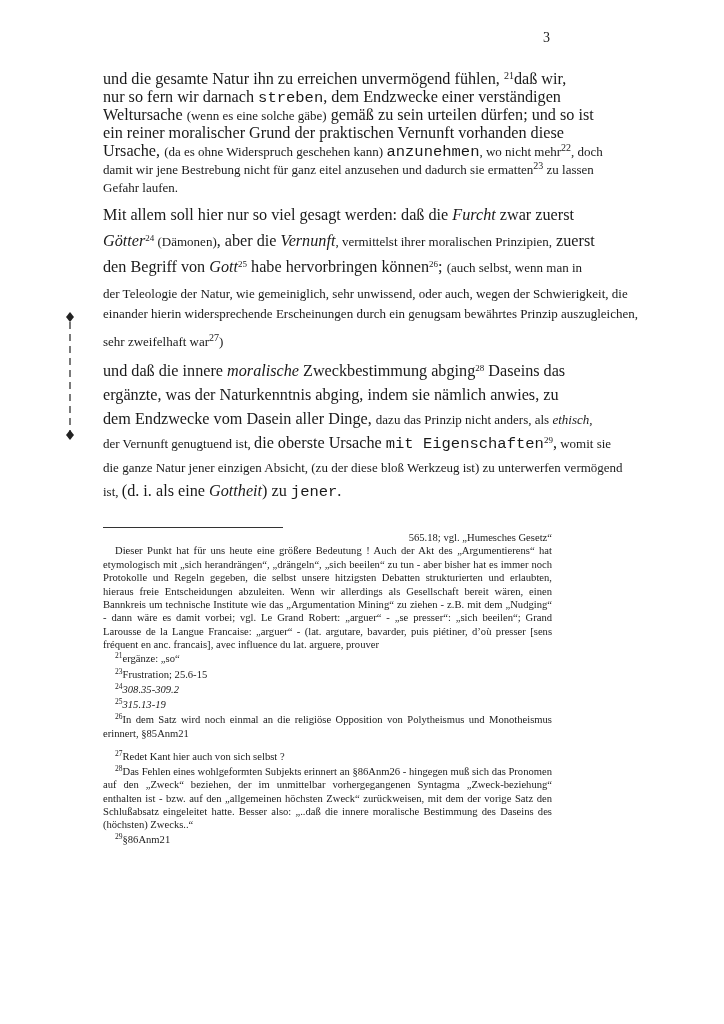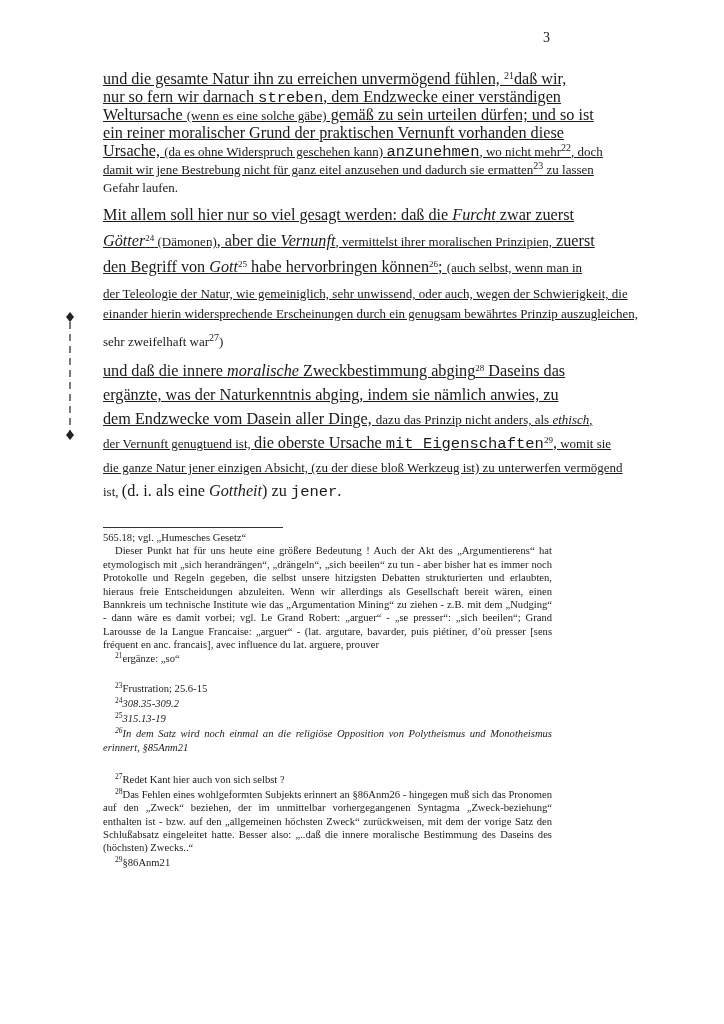--- a/index.html
+++ b/index.html
@@ -7,29 +7,29 @@
     width: 724px; height: 1024px; position: relative; overflow: hidden;
     font-family: "DejaVu Serif", "Liberation Serif", serif;
     color: #1a1a1a;
   }
   .page-number {
     position: absolute; top: 30px; left: 543px;
     font-family: "Liberation Serif", serif; font-size: 14px;
   }
   .main { position: absolute; left: 103px; width: 449px; font-family: "Liberation Serif", serif; }
   .line { position: absolute; left: 0; width: 449px; white-space: nowrap; font-size: 16.2px; line-height: 18px; }
-  .just { text-align: justify; text-align-last: justify; text-decoration: underline; }
+  .just { text-align: justify; text-align-last: justify; }
   .small { font-size: 13px; }
   .tt { font-family: "Liberation Mono", "DejaVu Sans Mono", monospace; font-size: 15.5px; }
   .it { font-style: italic; }
   sup { font-size: 10px; line-height: 0; vertical-align: 0.55em; }
   sup.s { font-size: 9px; }
   .rule { position: absolute; left: 103px; top: 527px; width: 180px; height: 1px; background: #333; }
   .fn { position: absolute; left: 103px; width: 449px; font-family: "Liberation Serif", serif; font-size: 10.6px; line-height: 13.4px; }
-  .fn p { margin: 0; }
+  .fn p { margin: 0; text-align: right; }
   .fn .ind { text-indent: 12px; }
   .fn .jt { text-align: justify; }
   .fnnum { font-size: 7.5px; vertical-align: 0.5em; line-height: 0; }
   .marker { position: absolute; left: 60px; top: 312px; width: 20px; height: 136px; }
 </style>
 </head>
 <body>
 
 <div class="page-number">3</div>
 
@@ -65,21 +65,21 @@
 </svg>
 
 <div class="rule"></div>
 
 <div class="fn" style="top:531px">
   <p>565.18; vgl. „Humesches Gesetz“</p>
   <p class="ind jt">Dieser Punkt hat für uns heute eine größere Bedeutung ! Auch der Akt des „Argumentierens“ hat etymologisch mit „sich herandrängen“, „drängeln“, „sich beeilen“ zu tun - aber bisher hat es immer noch Protokolle und Regeln gegeben, die selbst unsere hitzigsten Debatten strukturierten und erlaubten, hieraus freie Entscheidungen abzuleiten. Wenn wir allerdings als Gesellschaft bereit wären, einen Bannkreis um technische Institute wie das „Argumentation Mining“ zu ziehen - z.B. mit dem „Nudging“ - dann wäre es damit vorbei; vgl. Le Grand Robert: „arguer“ - „se presser“: „sich beeilen“; Grand Larousse de la Langue Francaise: „arguer“ - (lat. argutare, bavarder, puis piétiner, d’où presser [sens fréquent en anc. francais], avec influence du lat. arguere, prouver</p>
 </div>
 
 <div class="fn" style="top:652px" id="fnlist">
-    <p class="ind jt" style="margin-bottom: 17px;"><span class="fnnum">21</span><span>ergänze: „so“</span></p>
+    <p class="ind jt" style="margin-bottom: 3px;"><span class="fnnum">21</span><span>ergänze: „so“</span></p>
     <p class="ind jt" style="margin-bottom: 1.5px;"><span class="fnnum">23</span><span>Frustration; 25.6-15</span></p>
     <p class="ind jt" style="margin-bottom: 1.5px;"><span class="fnnum">24</span><span class="it">308.35-309.2</span></p>
     <p class="ind jt" style="margin-bottom: 1.5px;"><span class="fnnum">25</span><span class="it">315.13-19</span></p>
-    <p class="ind jt" style="margin-bottom: 19px; font-style: italic;"><span class="fnnum">26</span><span>In dem Satz wird noch einmal an die religiöse Opposition von Polytheismus und Monotheismus erinnert, §85Anm21</span></p>
+    <p class="ind jt" style="margin-bottom: 10px;"><span class="fnnum">26</span><span>In dem Satz wird noch einmal an die religiöse Opposition von Polytheismus und Monotheismus erinnert, §85Anm21</span></p>
     <p class="ind jt" style="margin-bottom: 1.5px;"><span class="fnnum">27</span><span>Redet Kant hier auch von sich selbst ?</span></p>
     <p class="ind jt" style="margin-bottom: 1.5px;"><span class="fnnum">28</span><span>Das Fehlen eines wohlgeformten Subjekts erinnert an §86Anm26 - hingegen muß sich das Pronomen auf den „Zweck“ beziehen, der im unmittelbar vorhergegangenen Syntagma „Zweck-beziehung“ enthalten ist - bzw. auf den „allgemeinen höchsten Zweck“ zurückweisen, mit dem der vorige Satz den Schlußabsatz eingeleitet hatte. Besser also: „..daß die innere moralische Bestimmung des Daseins des (höchsten) Zwecks..“</span></p>
     <p class="ind jt" style="margin-bottom: 1.5px;"><span class="fnnum">29</span><span>§86Anm21</span></p>
   </div>
 
 </body></html>

